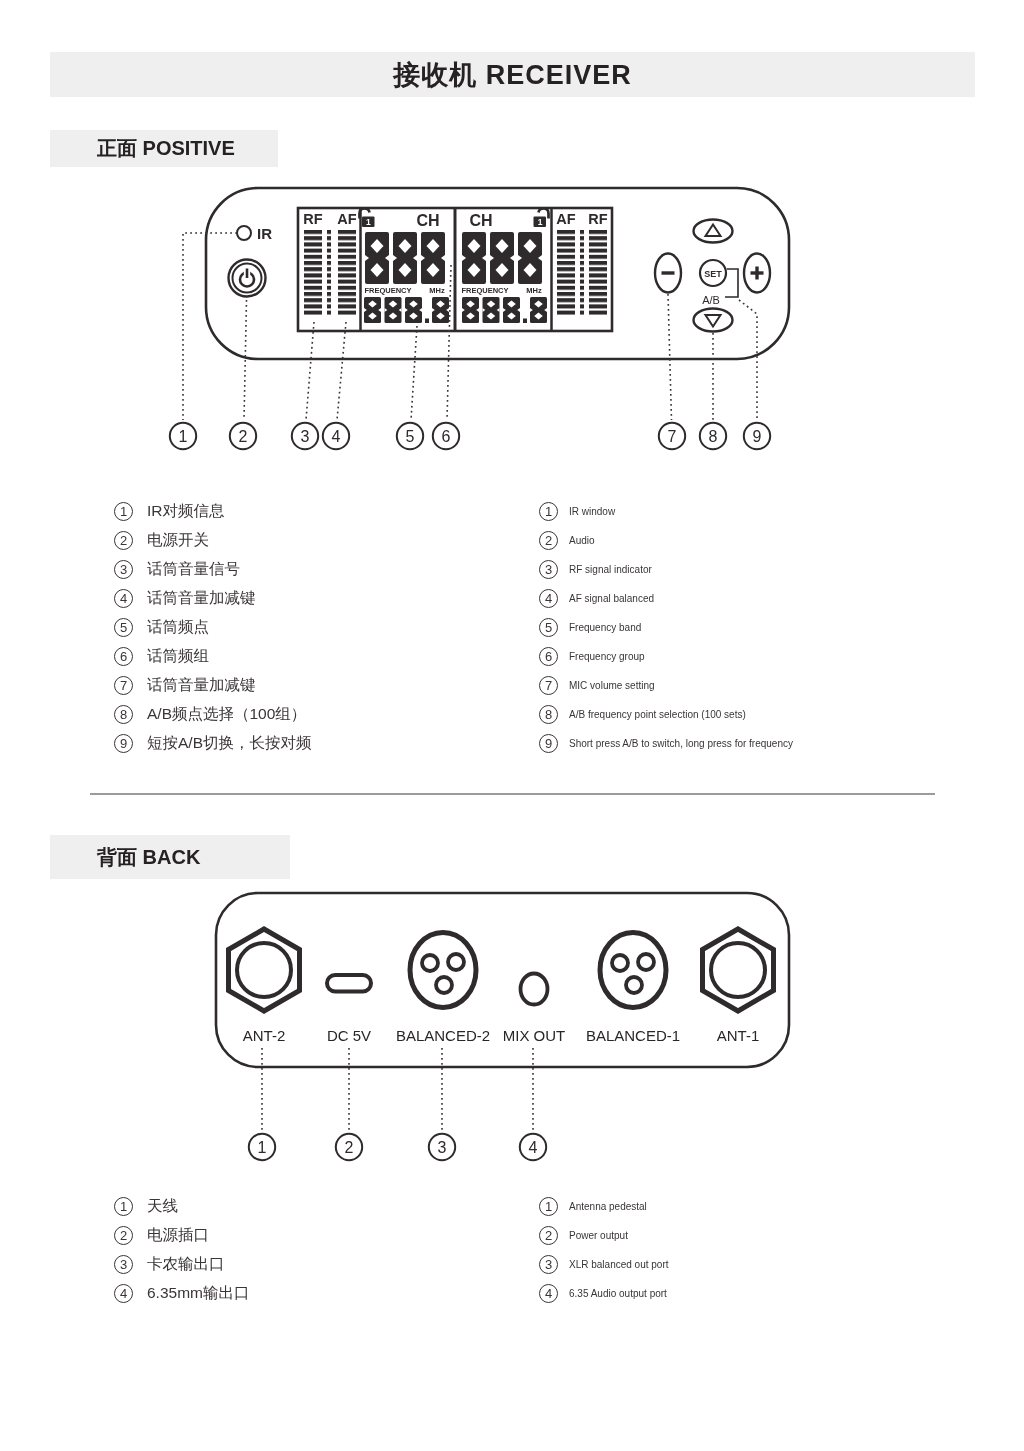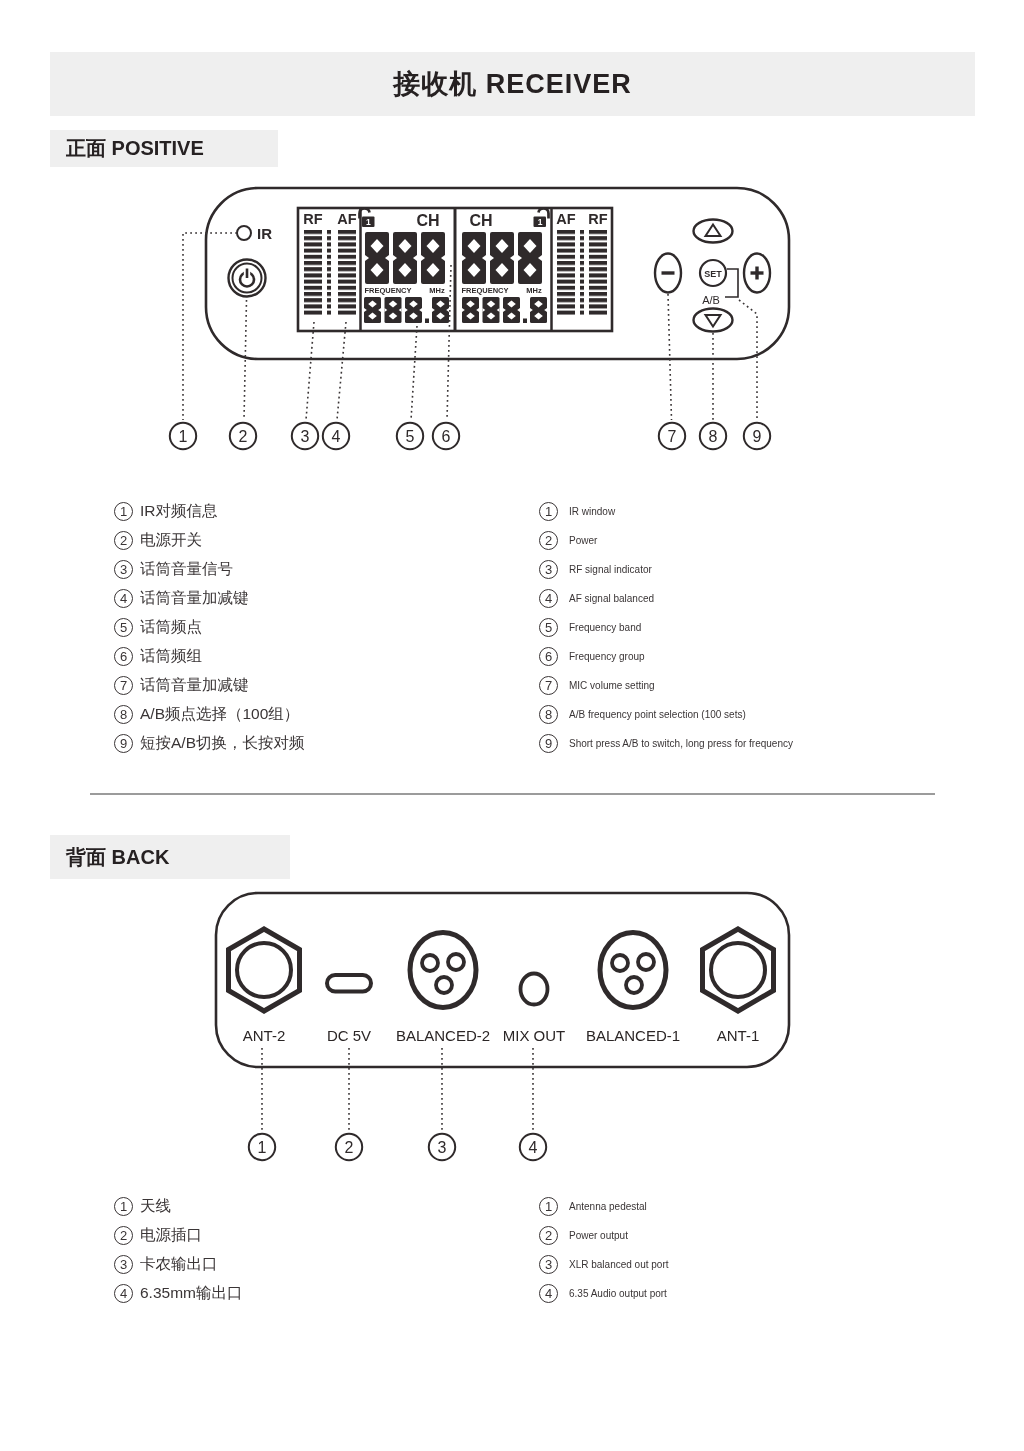--- a/index.html
+++ b/index.html
@@ -2,40 +2,40 @@
 <html><head>
 <meta charset="utf-8">
 <style>
   html,body{margin:0;padding:0;}
   body{
     width:1024px;height:1451px;position:relative;background:#ffffff;
     font-family:"Liberation Sans","DejaVu Sans",sans-serif;color:#2f2a2b;
   }
   .abs{position:absolute;}
   .banner{
-    left:50px;top:52px;width:925px;height:64px;background:#efefef;
+    left:50px;top:52px;width:925px;height:45px;background:#efefef;
     display:flex;align-items:center;justify-content:center;
     font-size:27px;font-weight:bold;letter-spacing:1px;color:#262122;
   }
   .section-header{
     background:#efefef;display:flex;align-items:center;
-    font-size:20px;font-weight:bold;color:#262122;padding-left:16px;box-sizing:border-box;
+    font-size:20px;font-weight:bold;color:#262122;padding-left:47px;box-sizing:border-box;
   }
   .hdr-front{left:50px;top:130px;width:228px;height:37px;}
   .hdr-back{left:50px;top:835px;width:240px;height:44px;}
   .divider{left:90px;top:793px;width:845px;height:2px;background:#9b9b9b;}
   svg text{font-family:"Liberation Sans","DejaVu Sans",sans-serif;}
   .legend-col{display:flex;flex-direction:column;}
   .legend-row{height:29px;display:flex;align-items:center;}
   .cnum{
     flex:0 0 auto;width:19px;height:19px;border:1.6px solid #3a3536;border-radius:50%;
     display:inline-flex;align-items:center;justify-content:center;
     font-size:13px;color:#3a3536;box-sizing:border-box;
   }
-  .ltext{margin-left:7px;font-size:15.5px;color:#3a3536;white-space:nowrap;}
+  .ltext{margin-left:14px;font-size:15.5px;color:#3a3536;white-space:nowrap;}
   .en .ltext{margin-left:11px;font-size:10px;}
 </style>
 </head>
 <body>
 
 <div class="abs banner">
   <span>接收机 RECEIVER</span>
 </div>
 
 <div class="abs section-header hdr-front">
@@ -267,21 +267,21 @@
       <span class="ltext">短按A/B切换，长按对频</span>
     </div>
 </div>
 <div class="abs legend-col en" style="left:539px;top:497px;">
   <div class="legend-row">
       <span class="cnum">1</span>
       <span class="ltext">IR window</span>
     </div>
   <div class="legend-row">
       <span class="cnum">2</span>
-      <span class="ltext">Power</span>
+      <span class="ltext">Audio</span>
     </div>
   <div class="legend-row">
       <span class="cnum">3</span>
       <span class="ltext">RF signal indicator</span>
     </div>
   <div class="legend-row">
       <span class="cnum">4</span>
       <span class="ltext">AF signal balanced</span>
     </div>
   <div class="legend-row">

